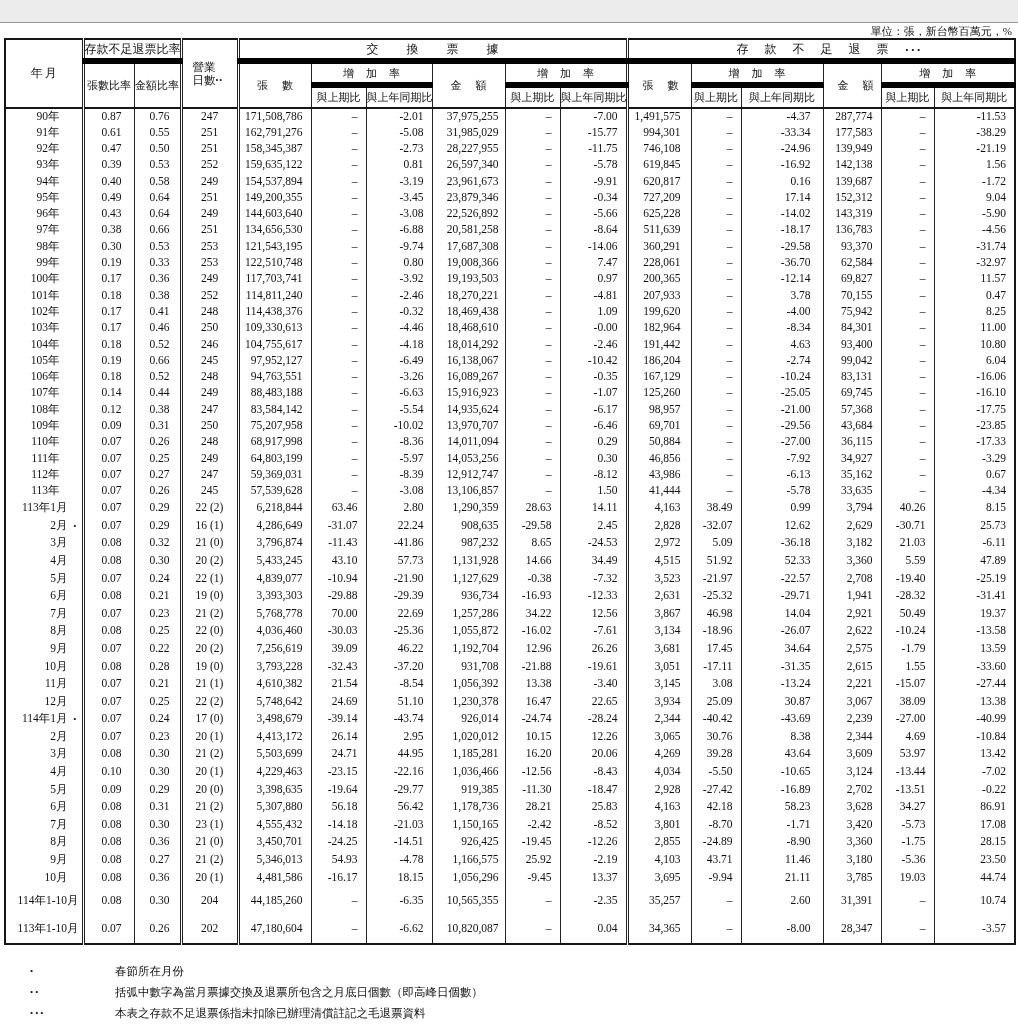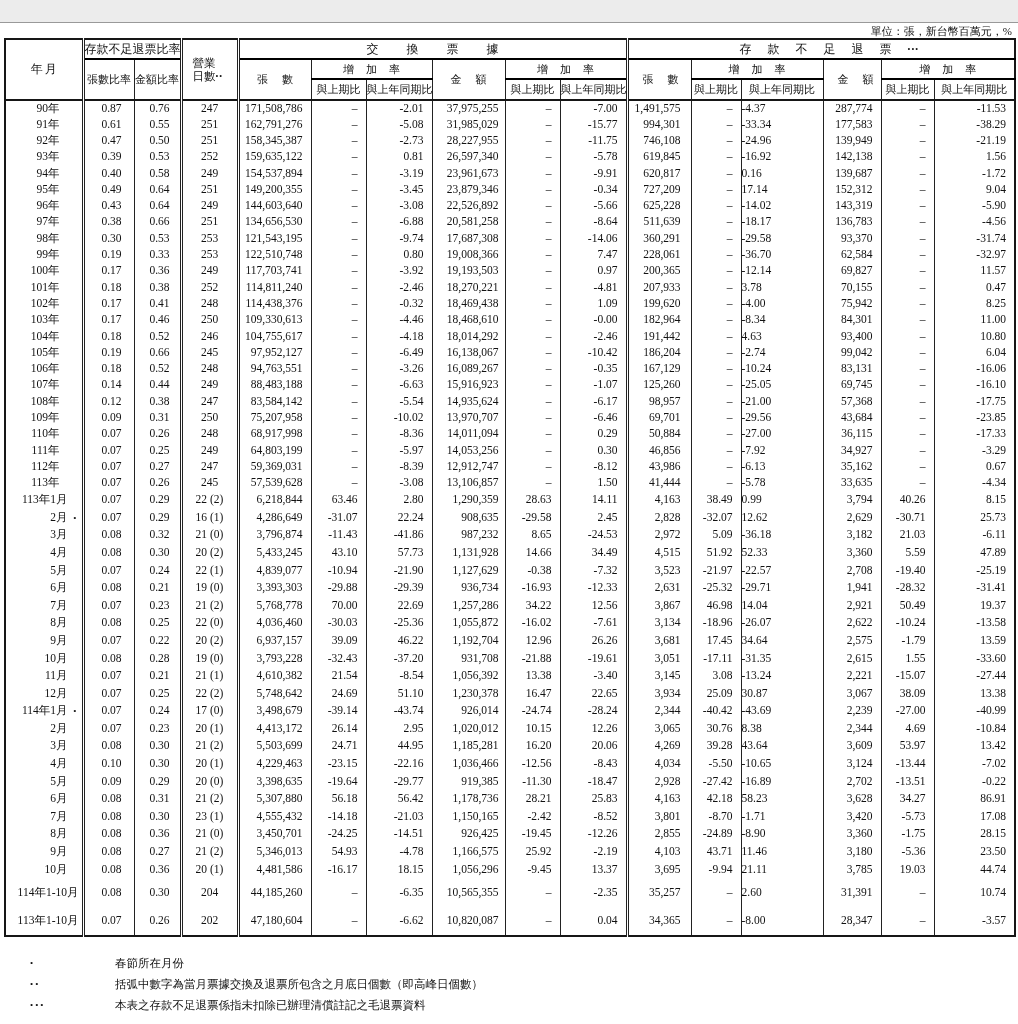--- a/index.html
+++ b/index.html
@@ -6,40 +6,40 @@
     font-family:"Liberation Serif","DejaVu Serif",serif;color:#111;}
   .top-strip{height:22px;background:#ececec;border-bottom:1px solid #999;}
   .unit-row{width:1012px;text-align:right;font-size:11px;line-height:14px;padding:1px 6px 0 0;}
   table{border-collapse:collapse;table-layout:fixed;width:1010px;margin-left:4px;
     border:2.5px solid #161616;}
   th,td{margin:0;padding:0;white-space:nowrap;overflow:visible;vertical-align:middle;}
   th{font-weight:normal;font-size:12px;text-align:center;}
   
   .vthin{border-left:1px solid #222;}
   .vdbl{border-left:3px double #222;}
-  .hb{border-bottom:2px solid #000000;}
+  .hb{border-bottom:6px solid #000000;font-family:Liberation Mono, monospace;}
   thead tr.h1 th{height:18px;}
   thead tr.h2 th{height:18px;font-size:11px;}
   thead tr.h3 th{height:19px;font-size:11px;}
   thead th.small7{font-size:10.5px;margin-top:42px;}
   tbody tr:first-child td{border-top:2px solid #161616;}
   tbody td{font-size:11.5px;line-height:1;}
   tr.row-annual{height:16.3px;}
   tr.row-monthly{height:17.6px;}
   tr.row-summary{height:29px;}
   td.c1{text-align:right;padding-right:14px;position:relative;}
   tr.row-annual td.c1{padding-right:22px;text-align:right;}
   tr.row-summary td.c1{padding-right:3px;}
   td.c2{text-align:right;padding-right:12px;}
   td.c3{text-align:right;padding-right:10px;}
   td.c4{text-align:center;}
   td.c5,td.c6,td.c7,td.c9,td.c10,td.c12,td.c14,td.c15,td.c16{text-align:right;padding-right:8px;}
   td.c8{text-align:right;padding-right:6px;margin-left:34px;}
   td.c11{text-align:right;padding-right:10px;}
-  td.c13{padding-right:12px;}
+  td.c13{text-align:right;padding-right:12px;}
   .cny-marker{position:absolute;right:5px;top:50%;transform:translateY(-50%);font-size:9px;}
   .sp-ym{letter-spacing:2px;padding-left:2px;}
   .sp-grp1{letter-spacing:28px;padding-left:28px;}
   .sp-grp2{letter-spacing:16px;padding-left:16px;margin-top:7px;}
   .sp-cell{letter-spacing:14px;padding-left:14px;}
   .sp-growth{letter-spacing:12px;padding-left:12px;}
   .hdr-marker{font-size:8px;letter-spacing:1px;vertical-align:1px;}
   .bd-cell{text-align:left;padding-left:10px;line-height:13px;font-size:11.5px;}
   .footnotes{margin:16px 0 0 30px;}
   .footnote{display:flex;font-size:11.5px;line-height:21px;}
@@ -680,21 +680,21 @@
         <td class="c13 vthin">-26.07</td>
         <td class="c14 vthin">2,622</td>
         <td class="c15 vthin">-10.24</td>
         <td class="c16 vthin">-13.58</td>
       </tr>
       <tr class="row-monthly">
         <td class="c1"><span>9月</span></td>
         <td class="c2 vdbl">0.07</td>
         <td class="c3 vthin">0.22</td>
         <td class="c4 vdbl">20 (2)</td>
-        <td class="c5 vdbl">6,937,157</td>
+        <td class="c5 vdbl">7,256,619</td>
         <td class="c6 vthin">39.09</td>
         <td class="c7 vthin">46.22</td>
         <td class="c8 vthin">1,192,704</td>
         <td class="c9 vthin">12.96</td>
         <td class="c10 vthin">26.26</td>
         <td class="c11 vdbl">3,681</td>
         <td class="c12 vthin">17.45</td>
         <td class="c13 vthin">34.64</td>
         <td class="c14 vthin">2,575</td>
         <td class="c15 vthin">-1.79</td>

